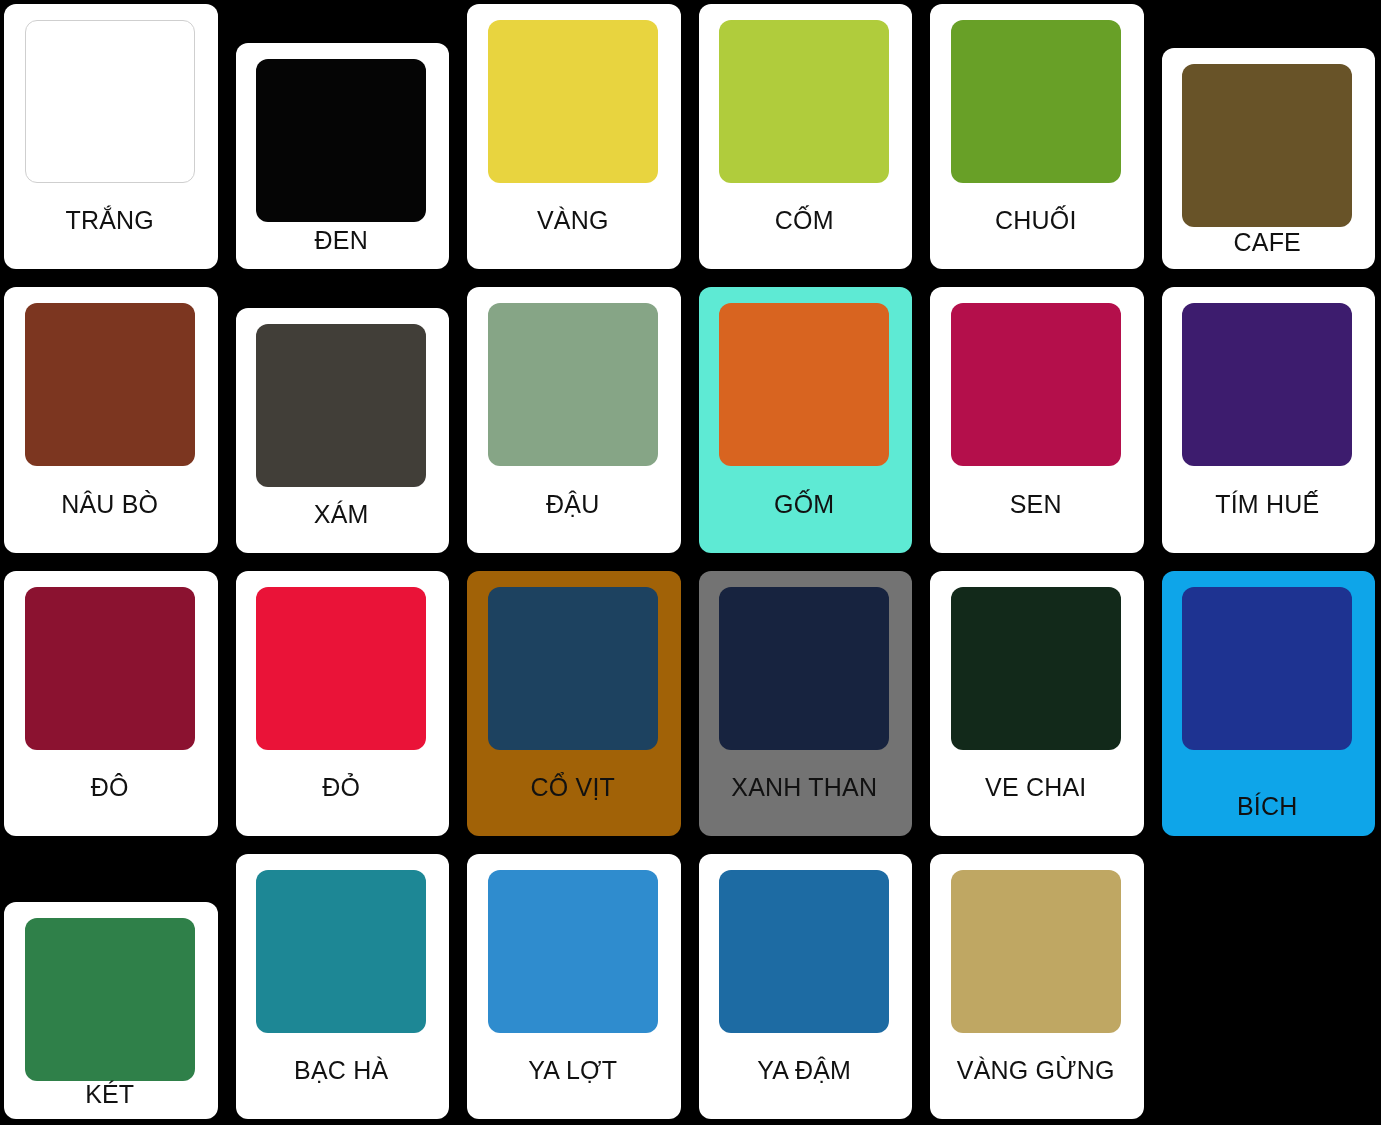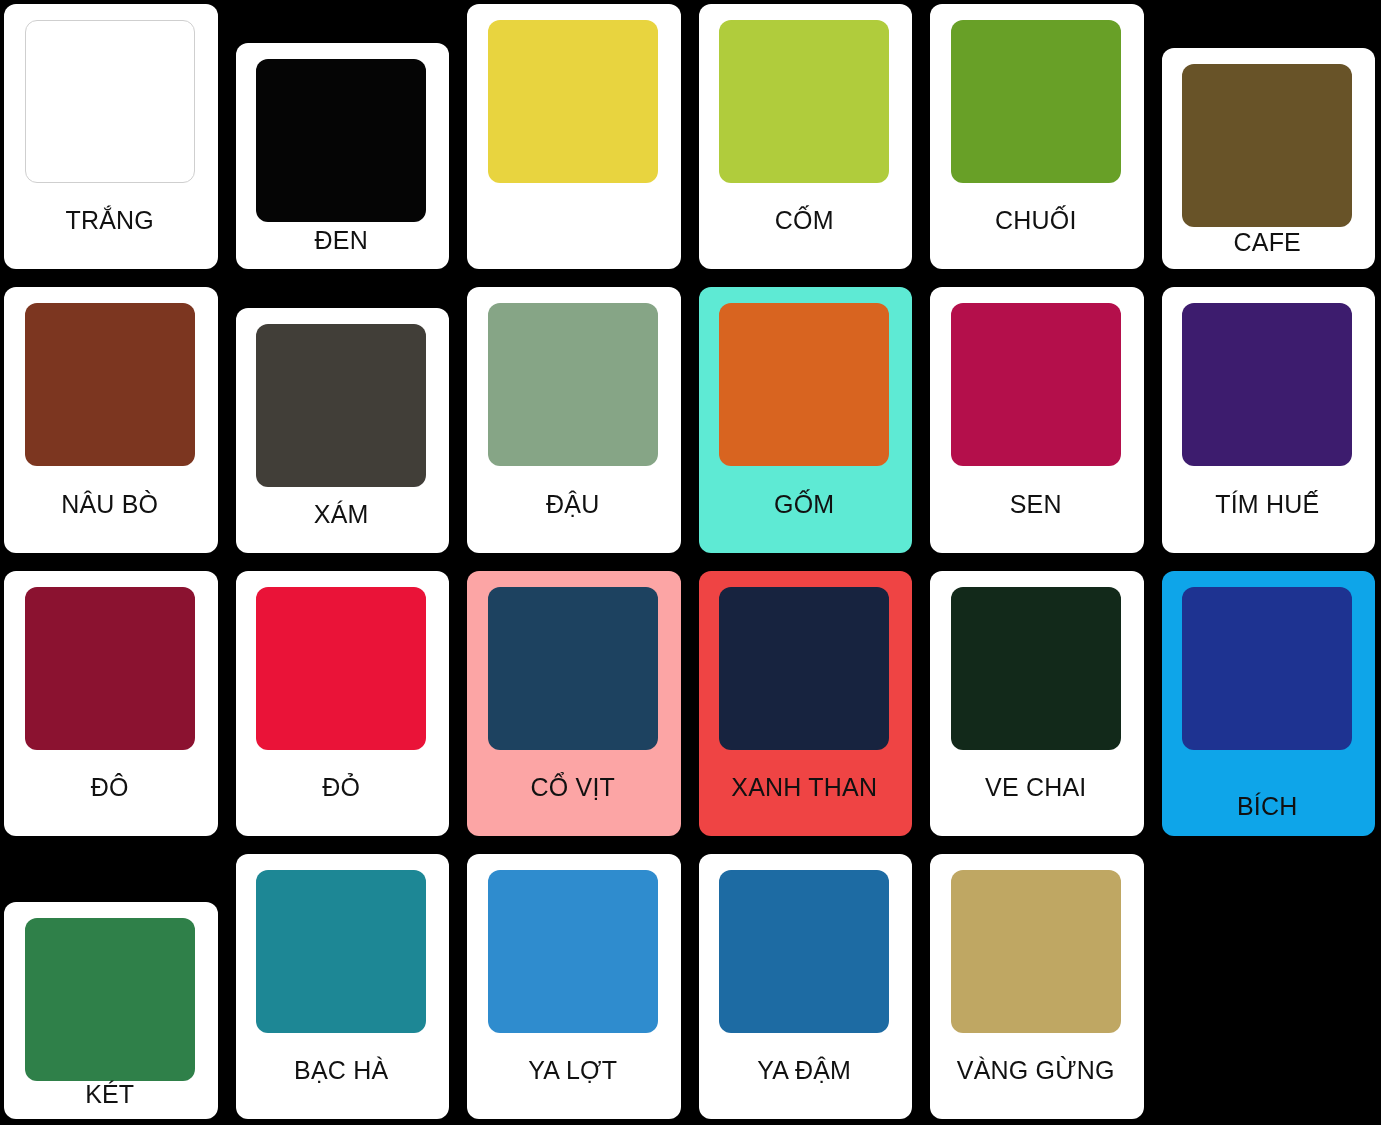--- a/index.html
+++ b/index.html
@@ -72,20 +72,21 @@
     <div class="card" style="background: rgb(255, 255, 255);">
       <div class="swatch outlined" style="background: rgb(255, 255, 255);"></div>
       <div class="label" style="color: rgb(17, 17, 17);">TRẮNG</div>
     </div>
     <div class="card" style="background: rgb(255, 255, 255); margin-top: 39px;">
       <div class="swatch" style="background: rgb(5, 5, 5);"></div>
       <div class="label" style="color: rgb(17, 17, 17);">ĐEN</div>
     </div>
     <div class="card" style="background: rgb(255, 255, 255);">
       <div class="swatch" style="background: rgb(232, 212, 63);"></div>
+      <div class="label" style="color: rgb(17, 17, 17);">VÀNG</div>
     </div>
     <div class="card" style="background: rgb(255, 255, 255);">
       <div class="swatch" style="background: rgb(176, 204, 60);"></div>
       <div class="label" style="color: rgb(17, 17, 17);">CỐM</div>
     </div>
     <div class="card" style="background: rgb(255, 255, 255);">
       <div class="swatch" style="background: rgb(104, 160, 39);"></div>
       <div class="label" style="color: rgb(17, 17, 17);">CHUỐI</div>
     </div>
     <div class="card" style="background: rgb(255, 255, 255); margin-top: 44px;">
@@ -117,25 +118,25 @@
       <div class="label" style="color: rgb(17, 17, 17);">TÍM HUẾ</div>
     </div>
     <div class="card" style="background: rgb(255, 255, 255);">
       <div class="swatch" style="background: rgb(139, 18, 48);"></div>
       <div class="label" style="color: rgb(17, 17, 17);">ĐÔ</div>
     </div>
     <div class="card" style="background: rgb(255, 255, 255);">
       <div class="swatch" style="background: rgb(234, 19, 56);"></div>
       <div class="label" style="color: rgb(17, 17, 17);">ĐỎ</div>
     </div>
-    <div class="card" style="background: #fca5a5;">
+    <div class="card" style="background: #a16207;">
       <div class="swatch" style="background: rgb(29, 66, 96);"></div>
       <div class="label" style="color: rgb(17, 17, 17);">CỔ VỊT</div>
     </div>
-    <div class="card" style="background: #ef4444; justify-content: center;">
+    <div class="card" style="background: #737373; justify-content: center;">
       <div class="swatch" style="background: rgb(23, 35, 63);"></div>
       <div class="label" style="color: rgb(17, 17, 17);">XANH THAN</div>
     </div>
     <div class="card" style="background: rgb(255, 255, 255);">
       <div class="swatch" style="background: rgb(18, 41, 26);"></div>
       <div class="label" style="color: rgb(17, 17, 17);">VE CHAI</div>
     </div>
     <div class="card" style="background: #0ea5e9; gap: 39px;">
       <div class="swatch" style="background: rgb(30, 51, 145);"></div>
       <div class="label" style="color: rgb(17, 17, 17);">BÍCH</div>

